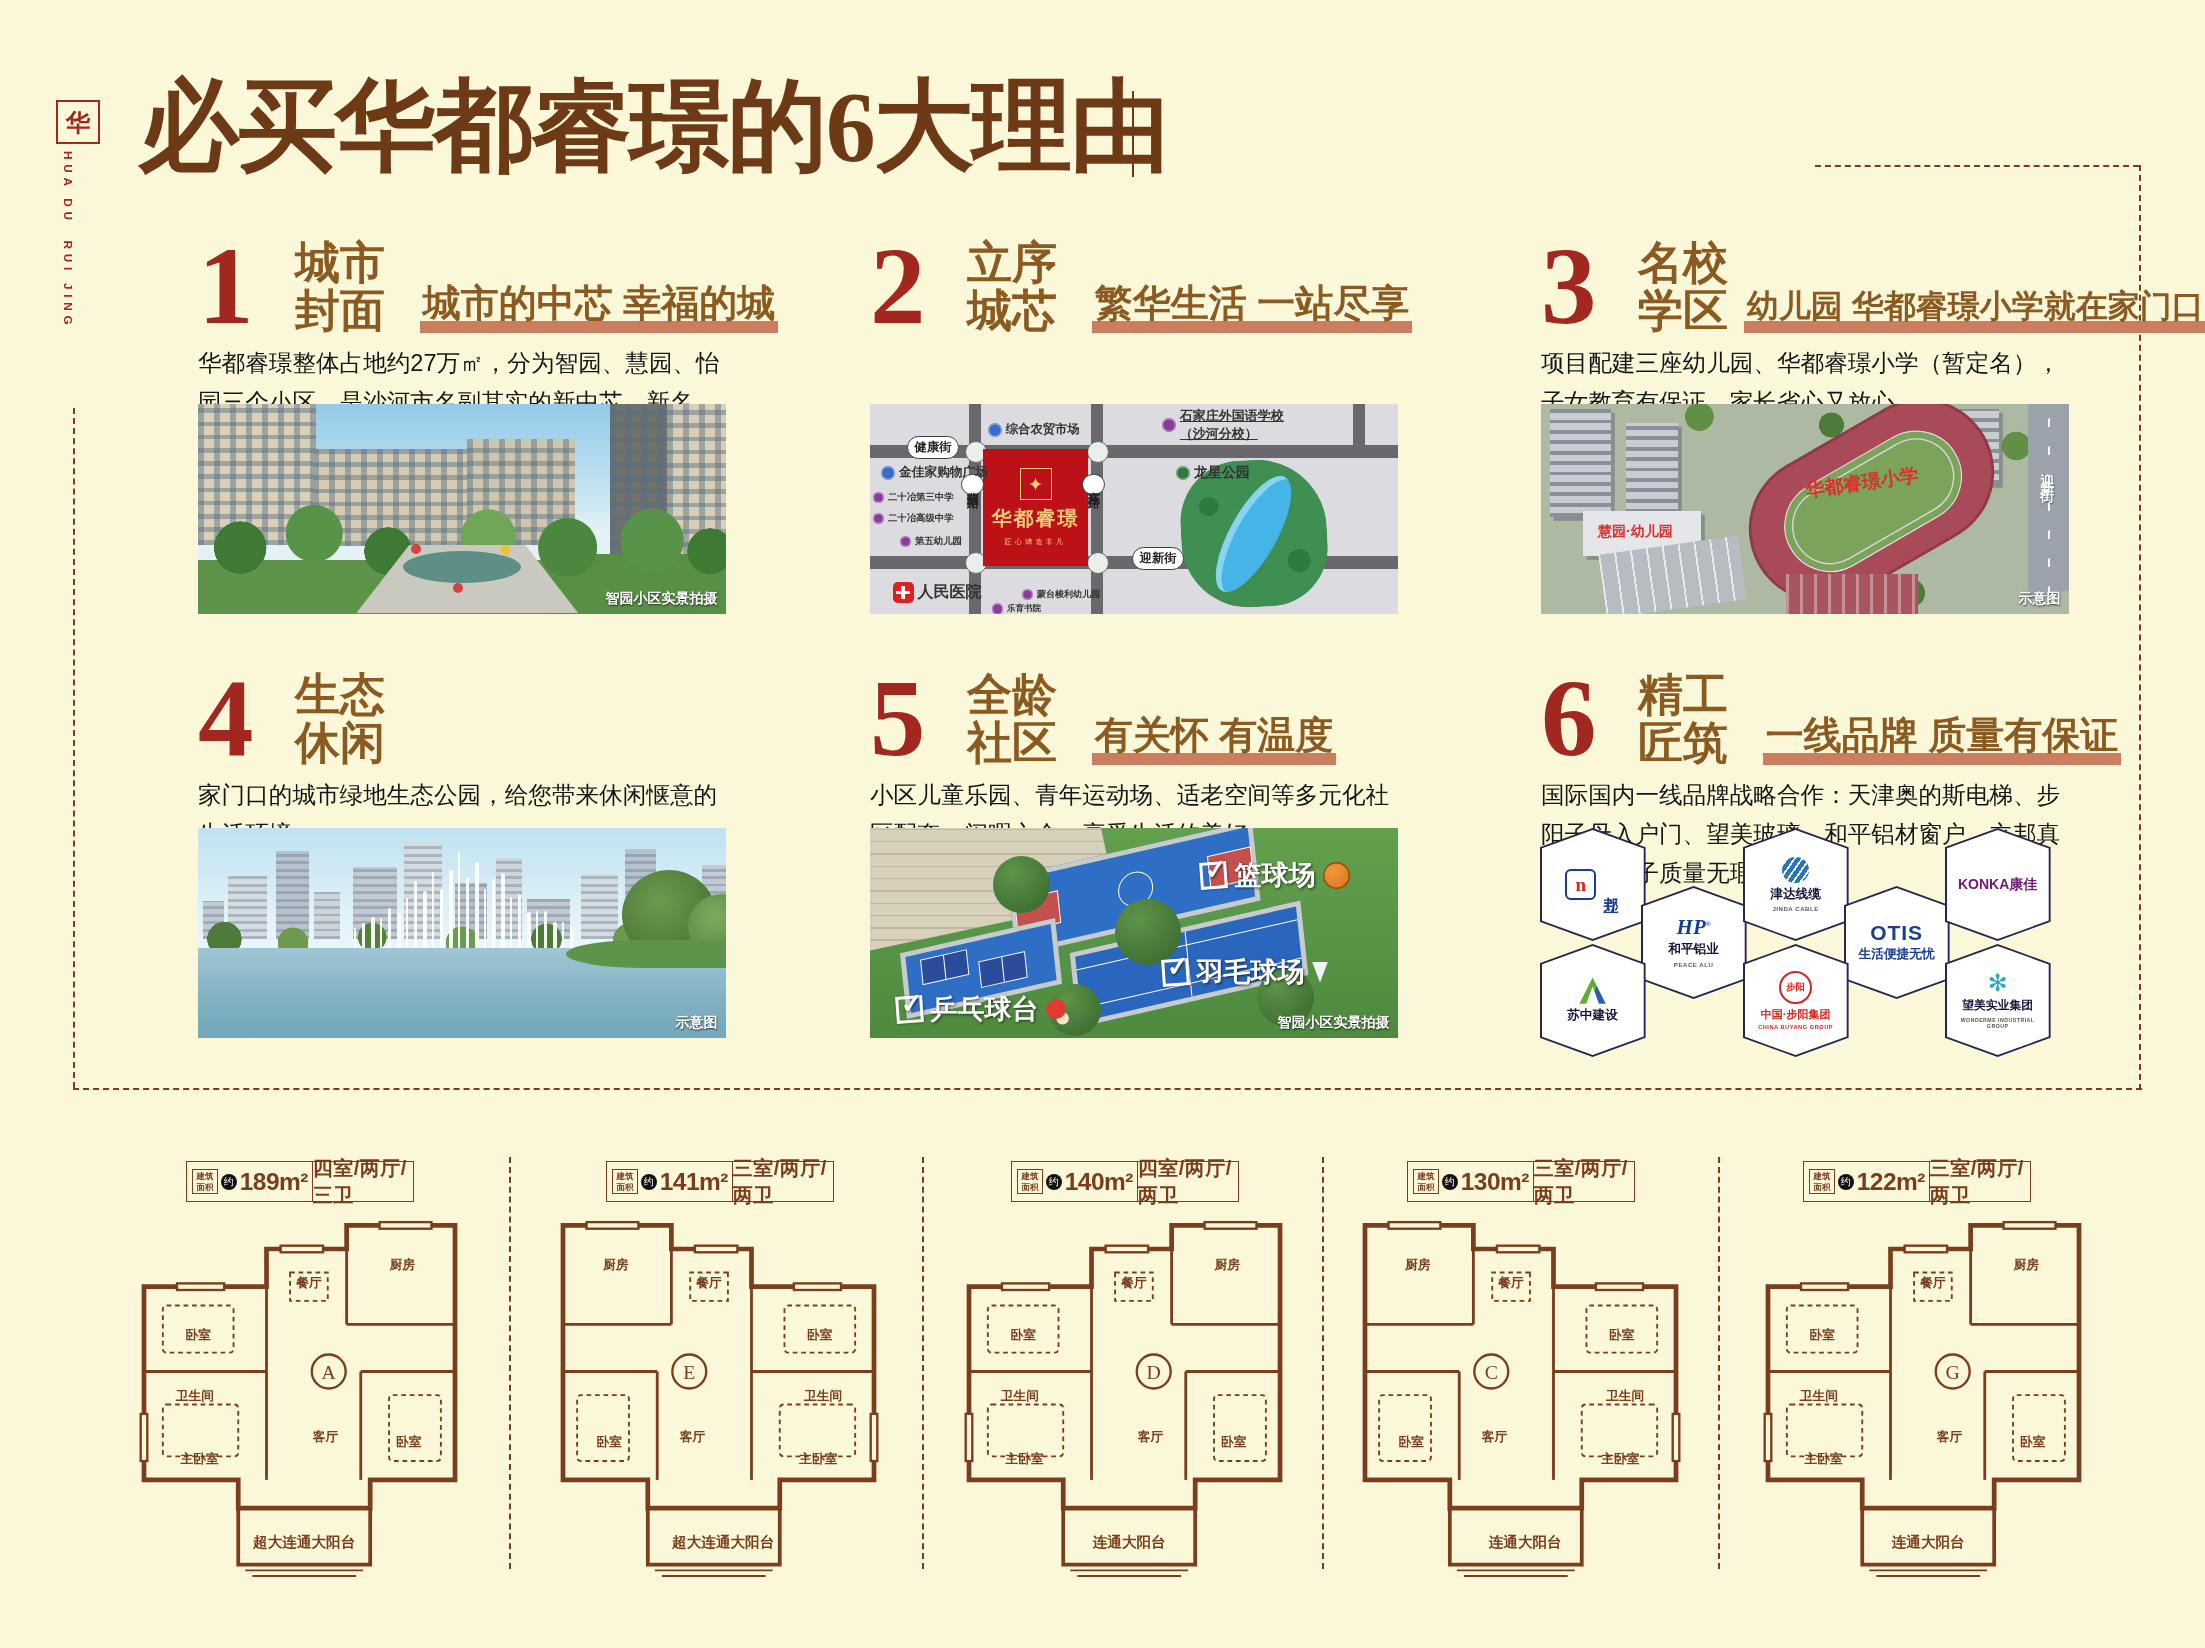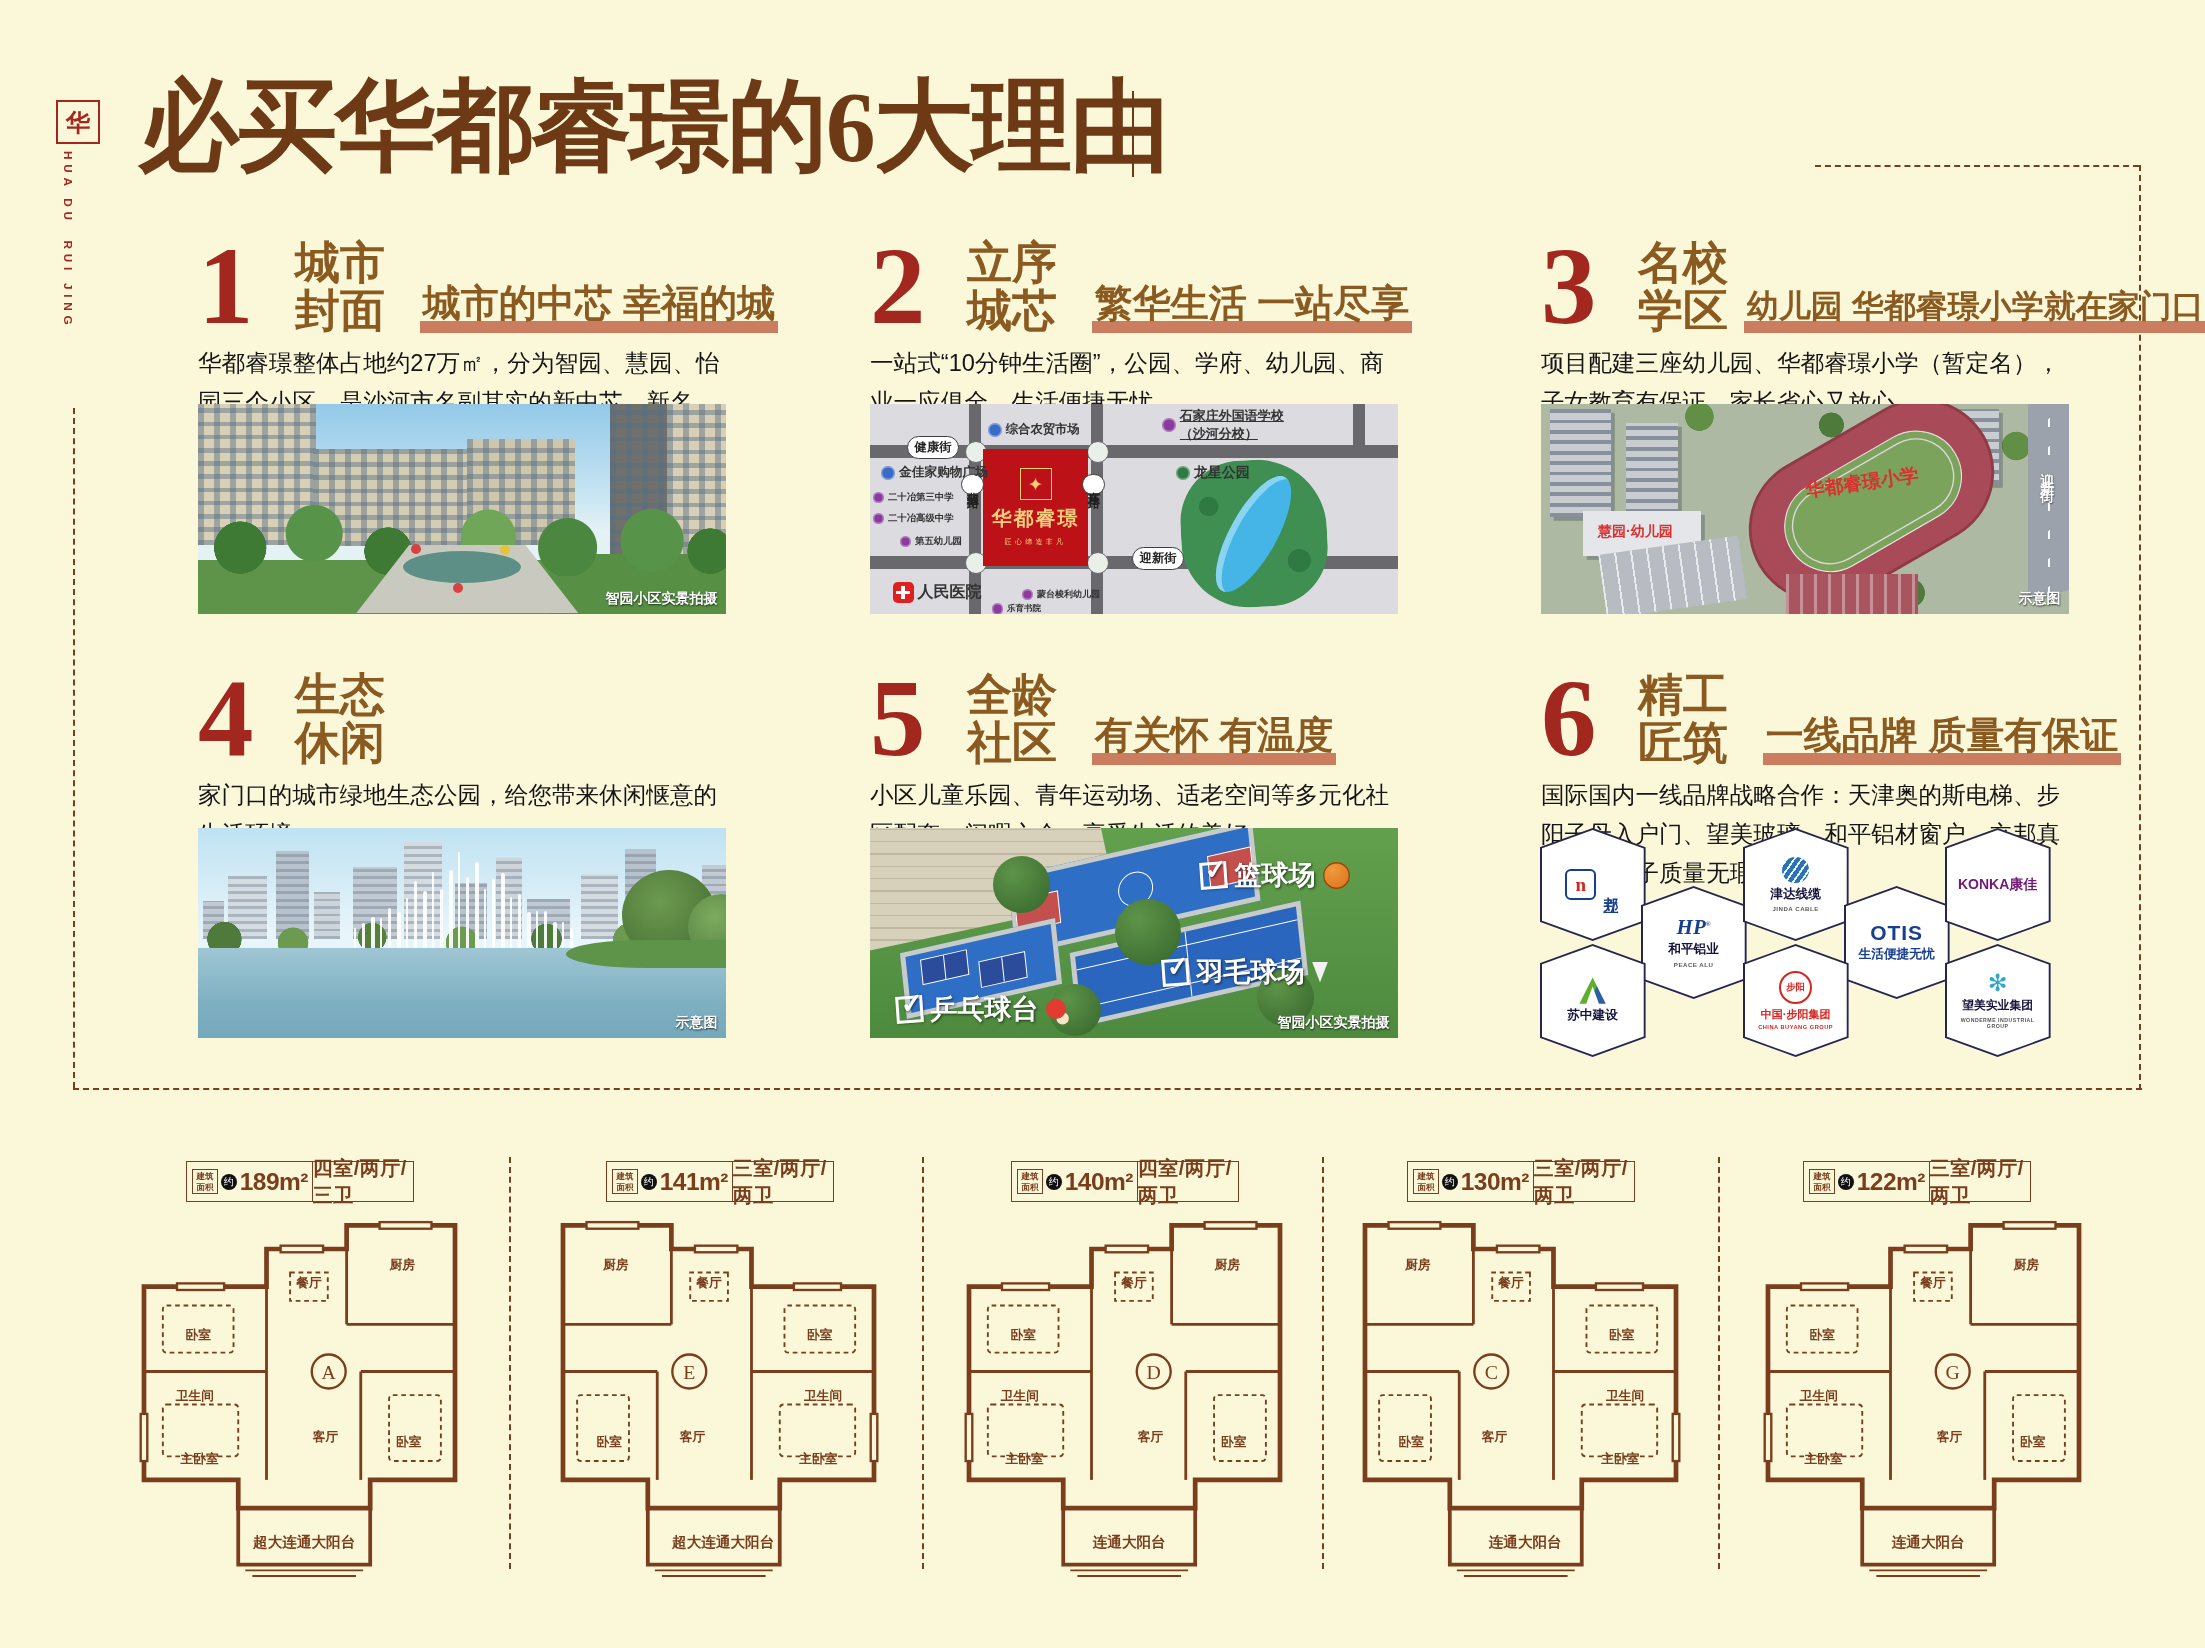--- a/index.html
+++ b/index.html
@@ -225,21 +225,20 @@
 
   <section class="sec row1" style="left:870px;top:219px;">
     <div class="sec-head">
       <div class="sec-num">2</div>
       <div class="sec-titles">
         <div>立序</div>
         <div>城芯</div>
       </div>
       <div class="sec-sub">繁华生活 一站尽享</div>
     </div>
-    <p class="sec-body">一站式“10分钟生活圈”，公园、学府、幼儿园、商业一应俱全，生活便捷无忧。</p>
     <div class="media map">
       <div class="road" style="left:0;top:41px;width:528px;height:13.2px;"></div>
       <div class="road" style="left:0;top:152px;width:528px;height:13.2px;"></div>
       <div class="road" style="left:99px;top:0;width:12.3px;height:210px;"></div>
       <div class="road" style="left:221px;top:0;width:12.3px;height:210px;"></div>
       <div class="road" style="left:483px;top:0;width:12.3px;height:42px;"></div>
       <div class="cross" style="left:95px;top:37px;"></div>
       <div class="cross" style="left:217px;top:37px;"></div>
       <div class="cross" style="left:95px;top:148px;"></div>
       <div class="cross" style="left:217px;top:148px;"></div>

